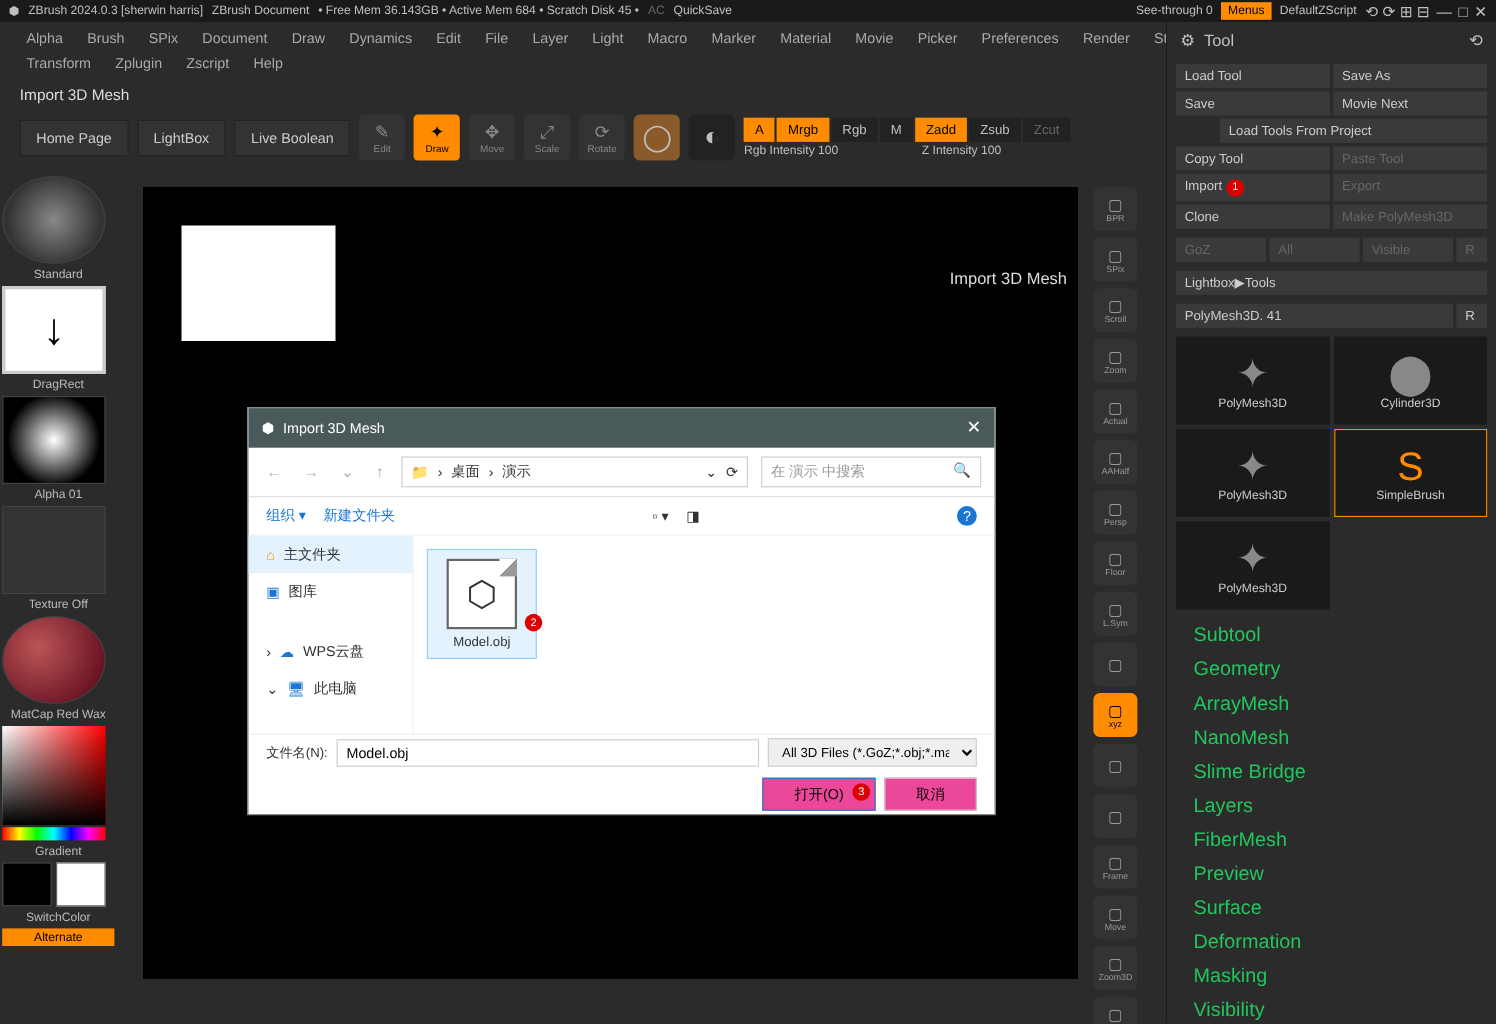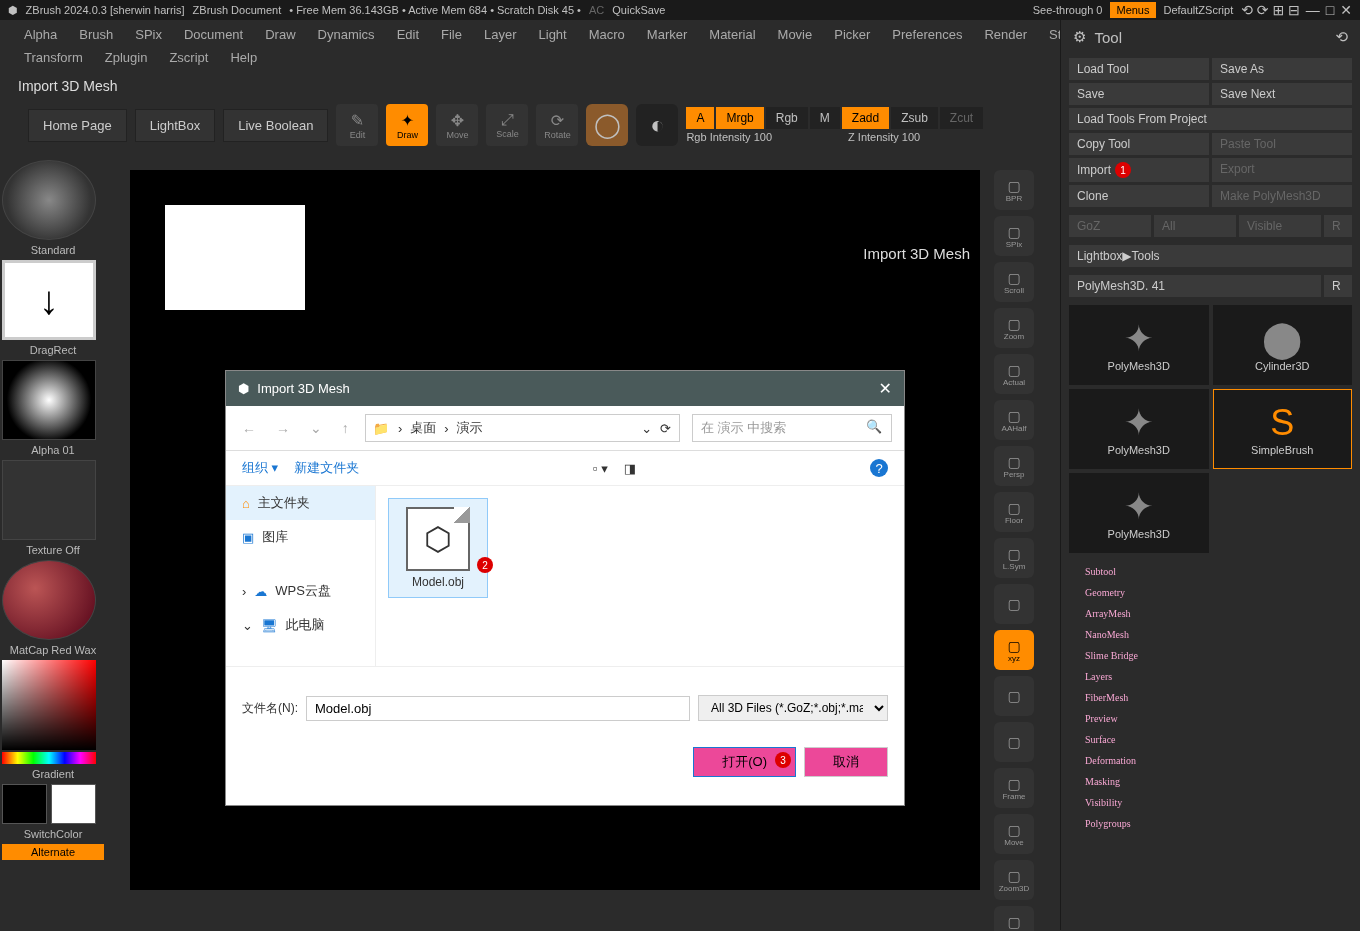--- a/index.html
+++ b/index.html
@@ -12,21 +12,21 @@
 .titlebar .winbtns { display: flex; gap: 6px; font-size: 14px; }
 
 
 .menubar { display: flex; flex-wrap: wrap; gap: 2px; padding: 4px 14px; background: #2b2b2b; text-align: right; }
 .menubar span { padding: 3px 10px; font-size: 13px; color: #aaa; }
 
 
 .header-label { padding: 6px 18px; font-size: 14px; color: #ddd; }
 
 
-.toolbar { display: flex; align-items: center; gap: 8px; padding: 4px 18px; margin-left: 10px; }
+.toolbar { display: flex; align-items: center; gap: 8px; padding: 4px 18px; }
 .tool-btn { background: #333; border: 1px solid #222; padding: 8px 14px; color: #ccc; font-size: 13px; }
 .tool-icon { width: 42px; height: 42px; background: #333; display: flex; flex-direction: column; align-items: center; justify-content: center; font-size: 9px; color: #888; border-radius: 4px; }
 .tool-icon.active { background: #ff8c00; color: #000; }
 .tool-icon .icon { font-size: 16px; }
 .mode-btn { padding: 4px 10px; background: #222; font-size: 12px; }
 .mode-btn.orange { background: #ff8c00; color: #000; }
 
 
 .left-sidebar { position: absolute; left: 2px; top: 160px; width: 102px; display: flex; flex-direction: column; gap: 2px; }
 .brush-slot { width: 94px; height: 80px; background: #222; border: 1px solid #444; display: flex; align-items: center; justify-content: center; color: #555; font-size: 40px; }
@@ -50,50 +50,50 @@
 .right-vtools { position: absolute; left: 990px; top: 170px; width: 48px; display: flex; flex-direction: column; gap: 6px; align-items: center; }
 .vtool { width: 40px; height: 40px; background: #333; border-radius: 6px; display: flex; flex-direction: column; align-items: center; justify-content: center; font-size: 8px; color: #999; }
 .vtool.active { background: #ff8c00; color: #000; }
 .vtool .ic { font-size: 14px; }
 
 
 .right-panel { position: absolute; right: 0; top: 20px; width: 300px; height: 910px; background: #2b2b2b; border-left: 1px solid #1a1a1a; overflow-y: auto; }
 .panel-header { display: flex; align-items: center; gap: 8px; padding: 8px 12px; font-size: 15px; }
 .btn-grid { display: grid; grid-template-columns: 1fr 1fr; gap: 3px; padding: 4px 8px; }
 .panel-btn { background: #3a3a3a; padding: 4px 8px; font-size: 12px; color: #ccc; white-space: nowrap; overflow: hidden; }
-.panel-btn.full { grid-column: 1 / -1; }
+.panel-btn.full { grid-column: 1 / -1; margin-left: 40px; }
 .panel-btn.dim { color: #666; }
 .panel-btn.marked { position: relative; }
 .badge { background: #d00; color: #fff; border-radius: 50%; width: 16px; height: 16px; display: inline-flex; align-items: center; justify-content: center; font-size: 10px; margin-left: 4px; }
 .tool-thumbs { display: grid; grid-template-columns: 1fr 1fr; gap: 4px; padding: 4px 8px; }
 .thumb { background: #1a1a1a; height: 80px; display: flex; flex-direction: column; align-items: center; justify-content: center; font-size: 11px; color: #ccc; }
 .thumb .shape { font-size: 36px; color: #888; }
 .thumb.sel { border: 1px solid #ff8c00; }
 .section-list { padding: 4px 0; }
-.section-item { padding: 5px 24px; font-size: 10px; color: #f9a8d4; cursor: pointer; font-family: Liberation Serif, serif; }
+.section-item { padding: 5px 24px; font-size: 18px; color: #22c55e; cursor: pointer; }
 
 
 .dialog { position: absolute; left: 225px; top: 370px; width: 680px; background: #fff; border: 1px solid #888; box-shadow: 0 4px 24px rgba(0,0,0,0.5); color: #333; }
 .dialog-title { background: #4a5a5a; color: #fff; padding: 8px 12px; display: flex; align-items: center; gap: 8px; font-size: 13px; }
 .dialog-title .close { margin-left: auto; font-size: 16px; cursor: pointer; }
 .dialog-nav { display: flex; align-items: center; gap: 12px; padding: 8px 12px; border-bottom: 1px solid #ddd; }
 .nav-arrow { color: #aaa; font-size: 14px; padding: 4px; }
 .path-box { flex: 1; display: flex; align-items: center; gap: 8px; border: 1px solid #ccc; padding: 4px 8px; font-size: 13px; }
 .search-box { width: 200px; border: 1px solid #ccc; padding: 4px 8px; font-size: 13px; color: #999; display: flex; justify-content: space-between; }
 .dialog-toolbar { display: flex; align-items: center; gap: 16px; padding: 8px 16px; border-bottom: 1px solid #eee; font-size: 13px; }
 .dialog-toolbar .info { margin-left: auto; background: #1976d2; color: #fff; border-radius: 50%; width: 18px; height: 18px; display: flex; align-items: center; justify-content: center; }
 .dialog-body { display: flex; height: 180px; }
 .dialog-sidebar { width: 150px; border-right: 1px solid #eee; font-size: 13px; }
 .sb-item { padding: 8px 16px; display: flex; align-items: center; gap: 8px; }
 .sb-item.sel { background: #e3f2fd; }
 .dialog-files { flex: 1; padding: 12px; }
 .file-item { width: 100px; display: flex; flex-direction: column; align-items: center; gap: 4px; padding: 8px; background: #e3f2fd; border: 1px solid #90caf9; position: relative; }
 .file-icon { width: 64px; height: 64px; border: 2px solid #666; background: #fff; display: flex; align-items: center; justify-content: center; font-size: 32px; position: relative; }
 .file-icon::before { content: ''; position: absolute; top: -2px; right: -2px; width: 16px; height: 16px; background: linear-gradient(135deg, #fff 50%, #999 50%); }
-.dialog-footer { padding: 28px 16px; display: flex; flex-direction: column; gap: 26px; border-top: 1px solid #eee; }
+.dialog-footer { padding: 3px 16px; display: flex; flex-direction: column; gap: 10px; border-top: 1px solid #eee; }
 .footer-row { display: flex; align-items: center; gap: 8px; }
 .fn-input { flex: 1; border: 1px solid #ccc; padding: 4px 8px; font-size: 13px; }
 .filter-sel { width: 190px; border: 1px solid #ccc; padding: 4px 8px; font-size: 12px; }
 .dlg-btn { border: 1px solid #ccc; padding: 5px 28px; font-size: 13px; background: #ec4899; position: relative; }
 .dlg-btn.primary { border: 1px solid #1976d2; }
 </style>
 </head>
 <body>
 
 <div class="titlebar">
@@ -292,21 +292,21 @@
 <div class="right-panel">
   <div class="panel-header">
     <span>⚙</span>
     <span>Tool</span>
     <span style="margin-left:auto">⟲</span>
   </div>
   <div class="btn-grid">
     <div class="panel-btn">Load Tool</div>
     <div class="panel-btn">Save As</div>
     <div class="panel-btn">Save</div>
-    <div class="panel-btn">Save Next</div>
+    <div class="panel-btn">Movie Next</div>
     <div class="panel-btn full">Load Tools From Project</div>
     <div class="panel-btn">Copy Tool</div>
     <div class="panel-btn dim">Paste Tool</div>
     <div class="panel-btn marked"><span>Import</span><span class="badge">1</span></div>
     <div class="panel-btn dim">Export</div>
     <div class="panel-btn">Clone</div>
     <div class="panel-btn dim">Make PolyMesh3D</div>
   </div>
   <div class="btn-grid" style="grid-template-columns:1fr 1fr 1fr 28px">
     <div class="panel-btn dim">GoZ</div>

